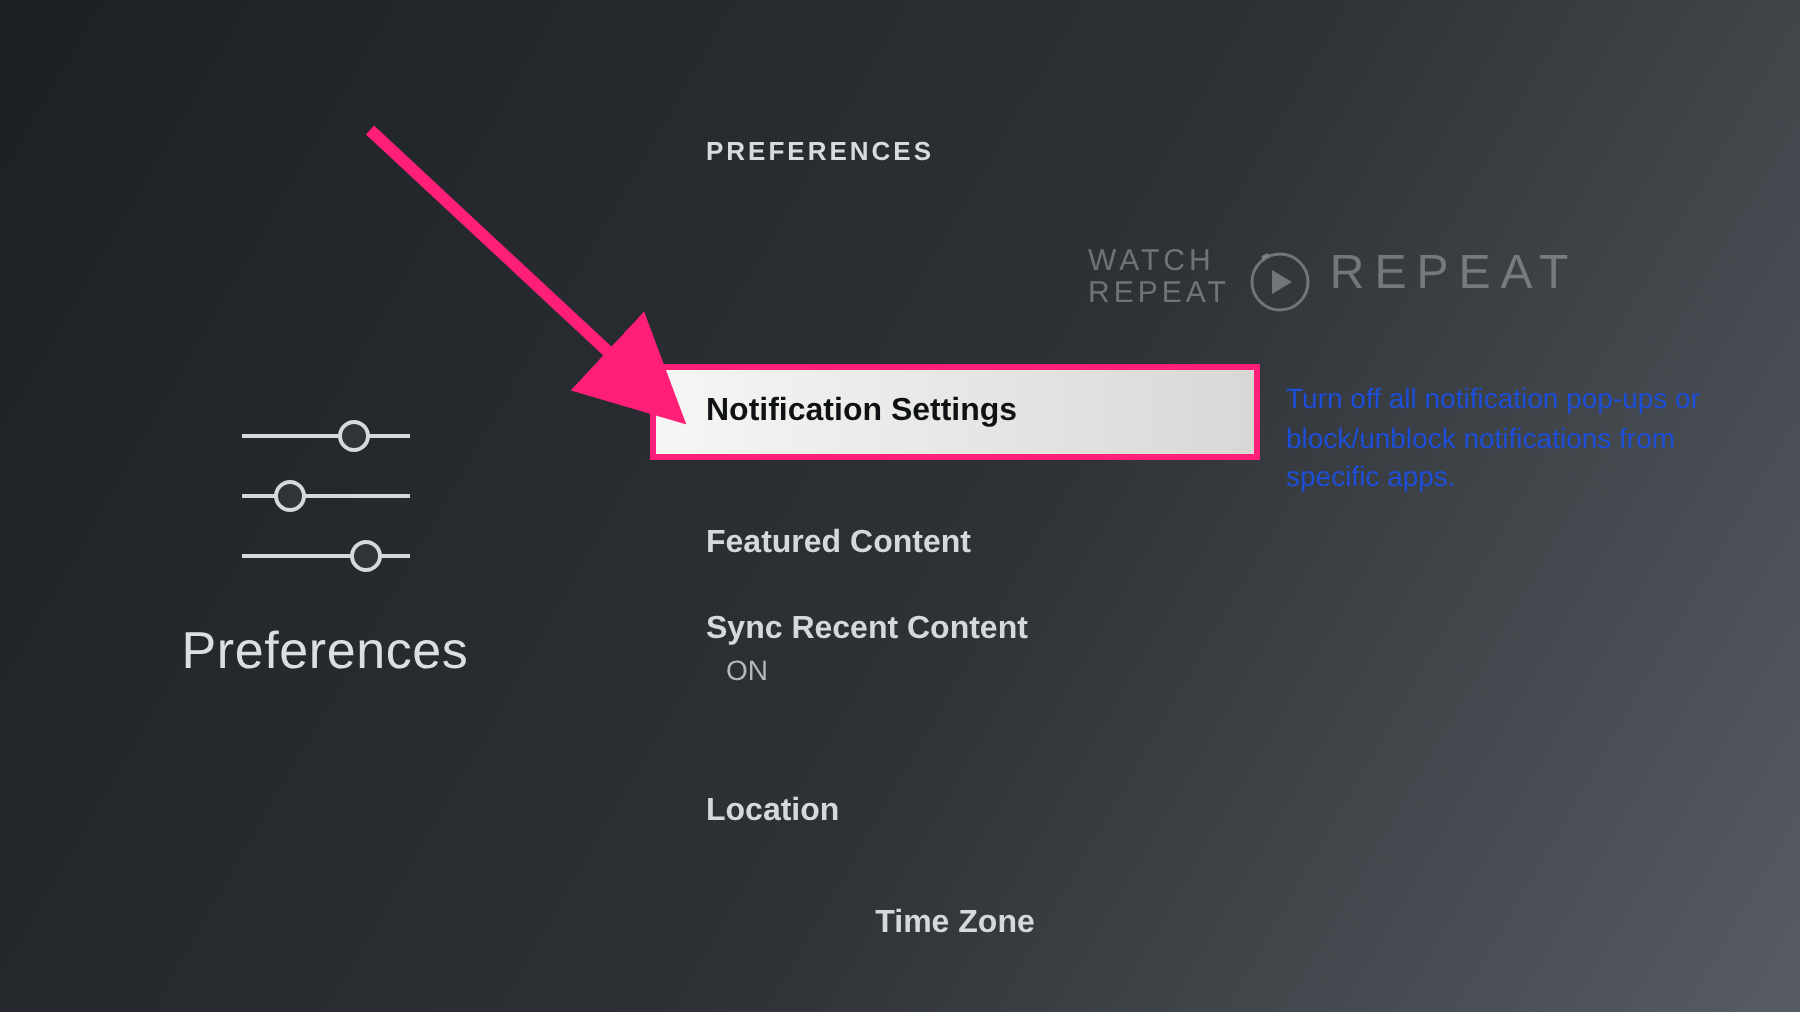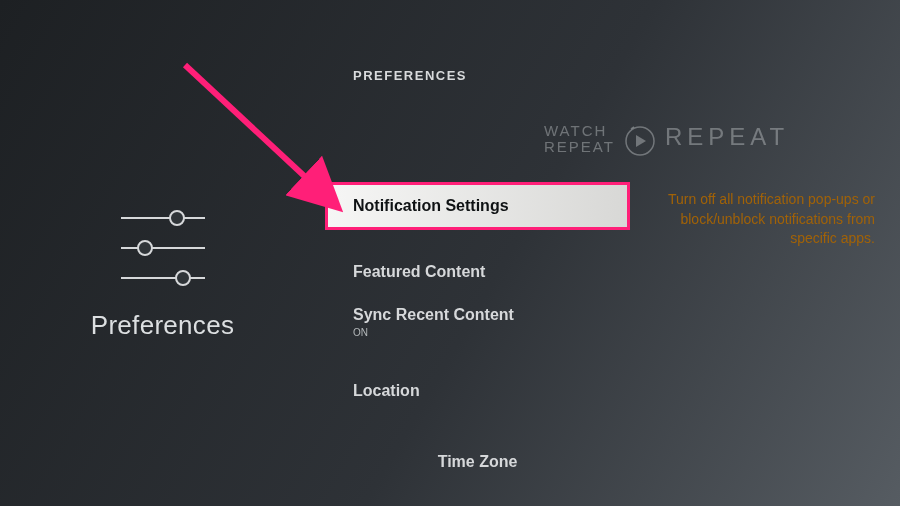--- a/index.html
+++ b/index.html
@@ -47,39 +47,39 @@
       left: 0;
       width: 305px;
       padding: 15px 28px;
       font-size: 16px;
       font-weight: 600;
       color: #d6d8da;
       cursor: pointer;
     }
     .menu-item .sub {
       display: block;
-      font-size: 10px;
+      font-size: 14px;
       font-weight: 400;
       color: #b4b8ba;
       margin-top: 3px;
+      margin-left: 10px;
     }
     .menu-item.selected {
       background: linear-gradient(90deg, #f6f6f5 0%, #d8d8d6 100%);
       color: #0f1214;
       border: 3px solid #ff1f78;
       padding: 12px 25px;
     }
     .right-panel {
       position: absolute;
       left: 643px; top: 190px;
       width: 232px;
       font-size: 14px;
       line-height: 1.4;
-      color: #a16207;
-      text-align: right;
+      color: #1d4ed8;
     }
     .watermark {
       position: absolute;
       left: 544px; top: 123px;
       display: flex; 
       color: rgba(190,195,198,0.45);
       pointer-events: none;
     }
     .wm-stack {
       display: flex; flex-direction: column;
@@ -128,21 +128,21 @@
 
   <div class="menu-item" style="top:248px;">
     <span>Featured Content</span>
   </div>
 
   <div class="menu-item" style="top:291px;">
     <span>Sync Recent Content</span>
     <span class="sub">ON</span>
   </div>
 
-  <div class="menu-item" style="top:367px;">
+  <div class="menu-item" style="top:382px;">
     <span>Location</span>
   </div>
 
   <div class="menu-item" style="top:438px;text-align:center;">
     <span>Time Zone</span>
   </div>
 
   <div class="menu-item" style="top:495px;">
     
   </div>

